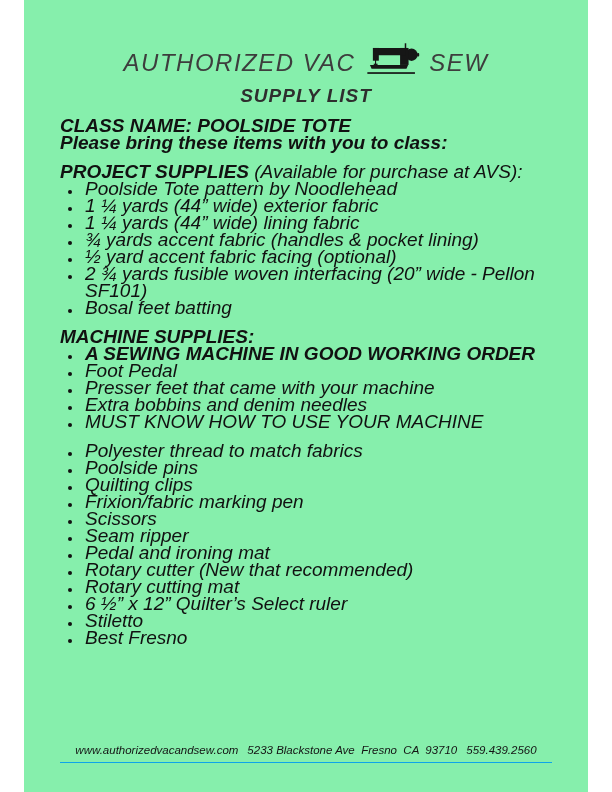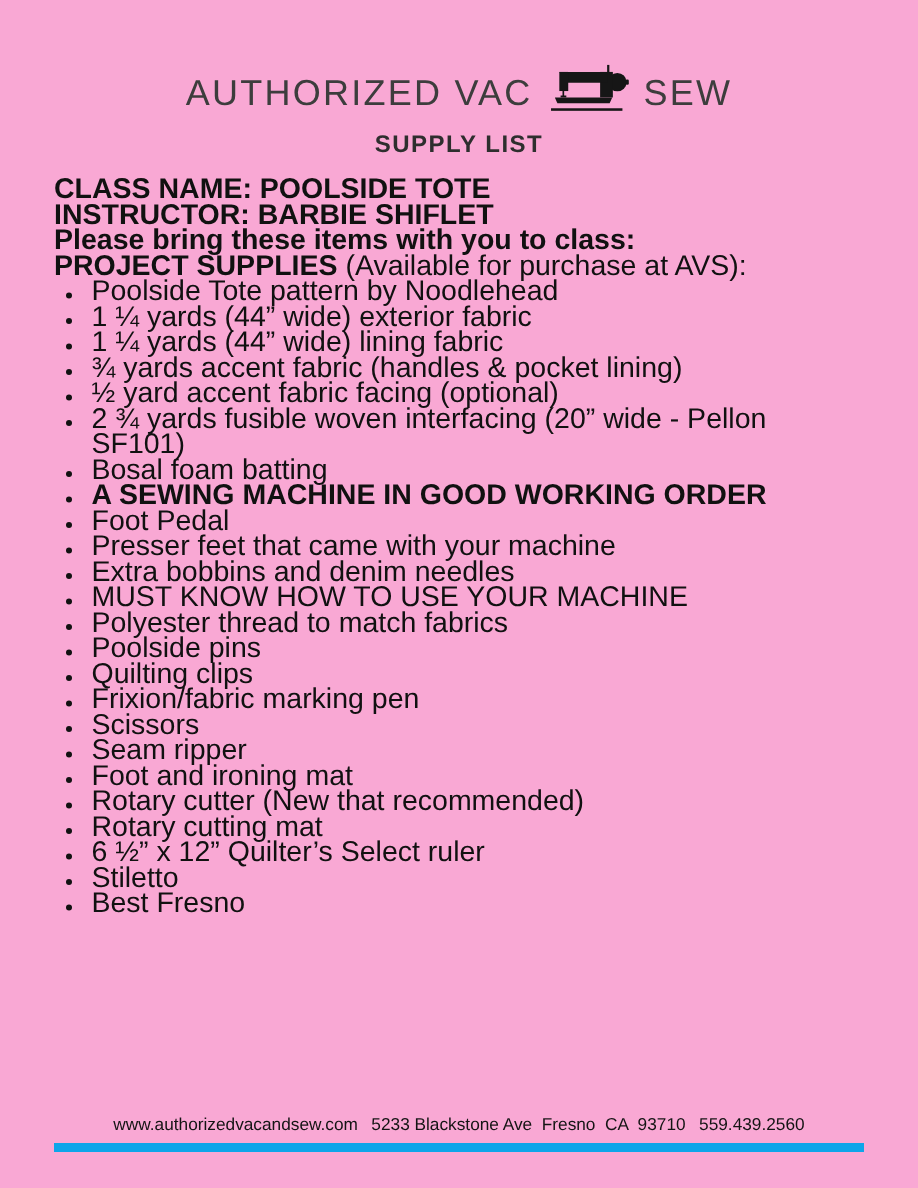--- a/index.html
+++ b/index.html
@@ -3,78 +3,79 @@
 <meta charset="utf-8">
 <style>
   * { margin: 0; padding: 0; box-sizing: border-box; }
   html, body { background: #ffffff; }
   body {
     font-family: "Liberation Sans", "DejaVu Sans", sans-serif;
     color: #111111;
   }
   .page {
     position: relative;
-    width: 612px;
+    width: 564px;
     height: 792px;
     margin: 0 auto;
-    background: #f9a8d4;
+    background: #86efac;
     overflow: hidden;
+    font-style: italic;
   }
 
   
   .header { padding-top: 42px; text-align: center; }
   .logo-row {
     display: flex;
     justify-content: center;
     align-items: center;
     gap: 9px;
     font-size: 24px;
     font-weight: 300;
     letter-spacing: 1.5px;
     color: #3d3d3d;
     line-height: 30px;
   }
   .logo-row .machine { display: inline-block; }
   .subtitle {
     margin-top: 2px;
-    font-size: 16px;
+    font-size: 19px;
     font-weight: 600;
     letter-spacing: 1px;
     color: #2e2e2e;
     line-height: 21px;
   }
 
   
   .content {
     margin: 11px 36px 0 36px;
     font-size: 19px;
     line-height: 17px;
   }
   .info-line { font-weight: 700; }
   .intro { font-weight: 700; }
 
-  .section { margin-top: 0; }
+  .section { margin-top: 12px; }
   .section-heading .hb { font-weight: 700; }
   .section-heading .hr { font-weight: 400; }
   .section ul { margin: 0; padding-left: 22px; list-style: disc; }
   .section li { line-height: 17px; padding-left: 3px; }
   .section li.bold { font-weight: 700; }
   .section li::marker { color: #111111; font-size: 12px; }
 
   
   .footer {
     position: absolute;
     left: 36px;
     right: 36px;
     top: 743px;
     text-align: center;
     font-size: 11.5px;
     line-height: 15px;
     color: #141414;
-    border-bottom: 6px solid #0ea5e9;
+    border-bottom: 1px solid #0ea5e9;
     padding-bottom: 4px;
   }
   .footer span { white-space: pre; }
   .footer .seg { margin: 0 9px; }
 </style>
 </head>
 <body>
 
 <div class="page">
 
@@ -98,54 +99,54 @@
         </svg>
       </span>
       <span>SEW</span>
     </div>
     <div class="subtitle">SUPPLY LIST</div>
   </div>
 
   <div class="content">
     <div>
         <div class="info-line">CLASS NAME: POOLSIDE TOTE</div>
-        <div class="info-line">INSTRUCTOR: BARBIE SHIFLET</div>
       </div>
     <div class="intro">Please bring these items with you to class:</div>
     <div>
         <div class="section">
           <div class="section-heading"><span class="hb">PROJECT SUPPLIES</span><span class="hr"> (Available for purchase at AVS):</span></div>
           <ul>
             <li>Poolside Tote pattern by Noodlehead</li>
             <li>1 ¼ yards (44” wide) exterior fabric</li>
             <li>1 ¼ yards (44” wide) lining fabric</li>
             <li>¾ yards accent fabric (handles &amp; pocket lining)</li>
             <li>½ yard accent fabric facing (optional)</li>
             <li>2 ¾ yards fusible woven interfacing (20” wide - Pellon SF101)</li>
-            <li>Bosal foam batting</li>
+            <li>Bosal feet batting</li>
           </ul>
         </div>
         <div class="section">
+          <div class="section-heading"><span class="hb">MACHINE SUPPLIES:</span></div>
           <ul>
             <li class="bold">A SEWING MACHINE IN GOOD WORKING ORDER</li>
             <li>Foot Pedal</li>
             <li>Presser feet that came with your machine</li>
             <li>Extra bobbins and denim needles</li>
             <li>MUST KNOW HOW TO USE YOUR MACHINE</li>
           </ul>
         </div>
         <div class="section">
           <ul>
             <li>Polyester thread to match fabrics</li>
             <li>Poolside pins</li>
             <li>Quilting clips</li>
             <li>Frixion/fabric marking pen</li>
             <li>Scissors</li>
             <li>Seam ripper</li>
-            <li>Foot and ironing mat</li>
+            <li>Pedal and ironing mat</li>
             <li>Rotary cutter (New that recommended)</li>
             <li>Rotary cutting mat</li>
             <li>6 ½” x 12” Quilter’s Select ruler</li>
             <li>Stiletto</li>
             <li>Best Fresno</li>
           </ul>
         </div>
       </div>
   </div>
 

